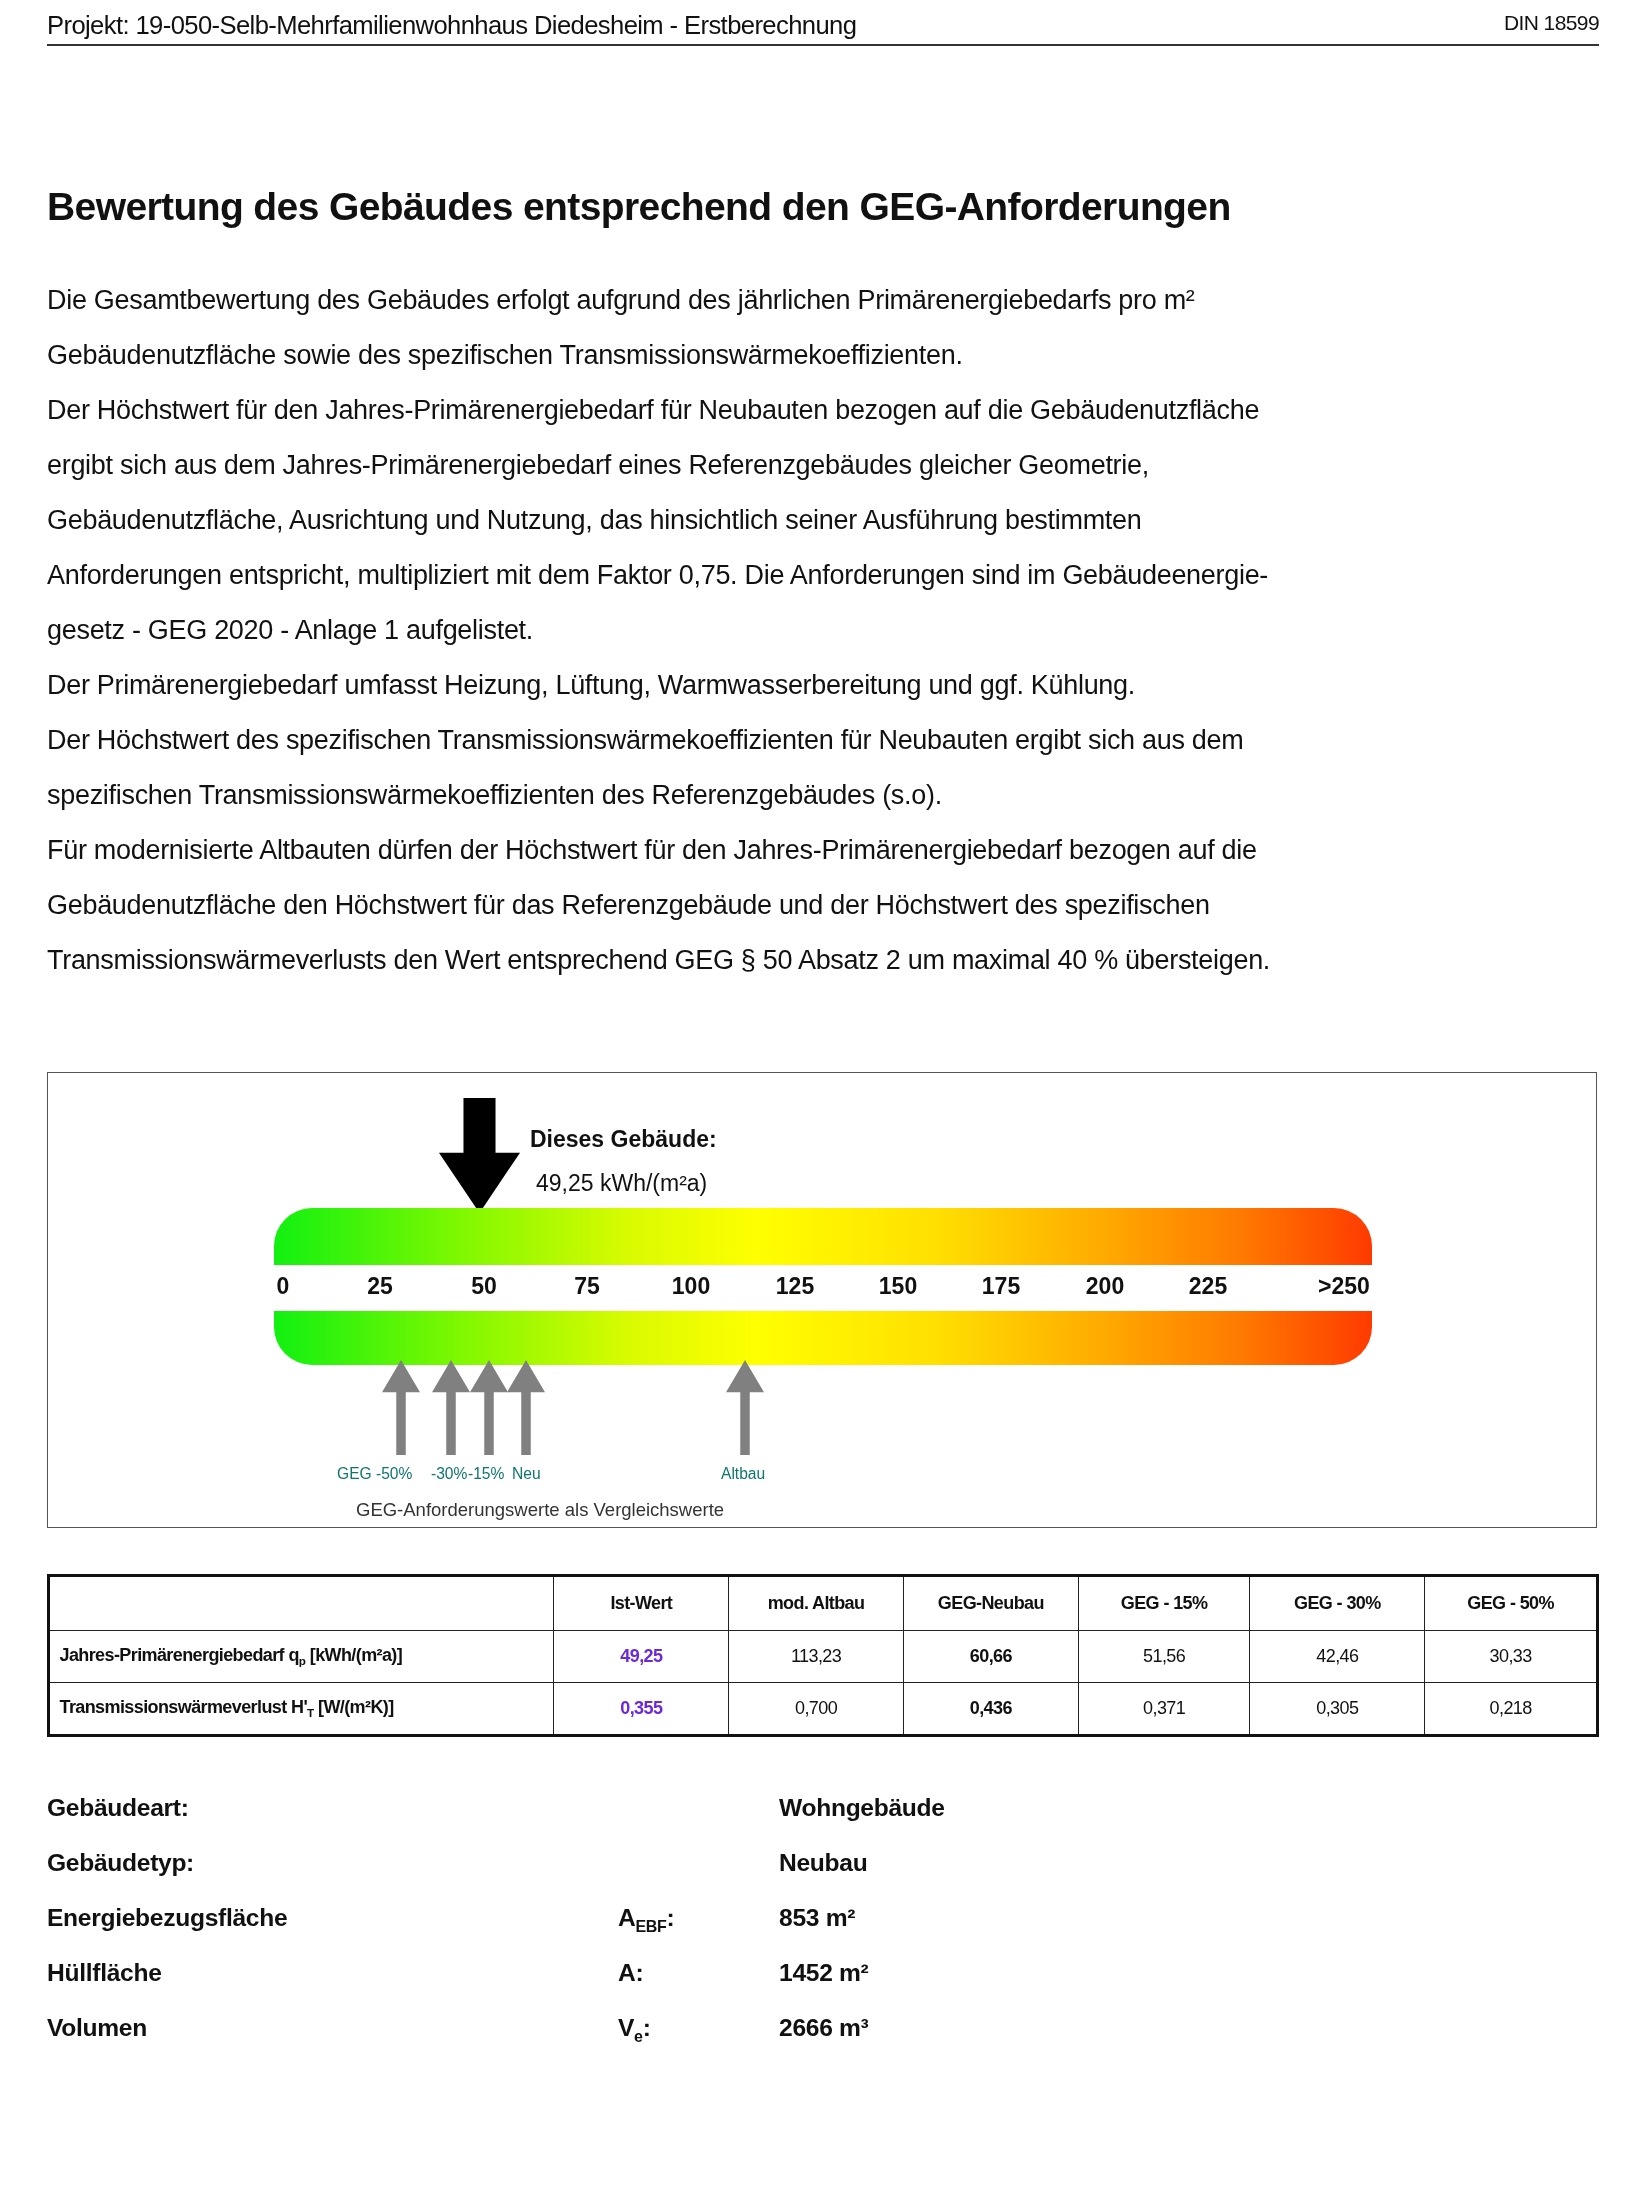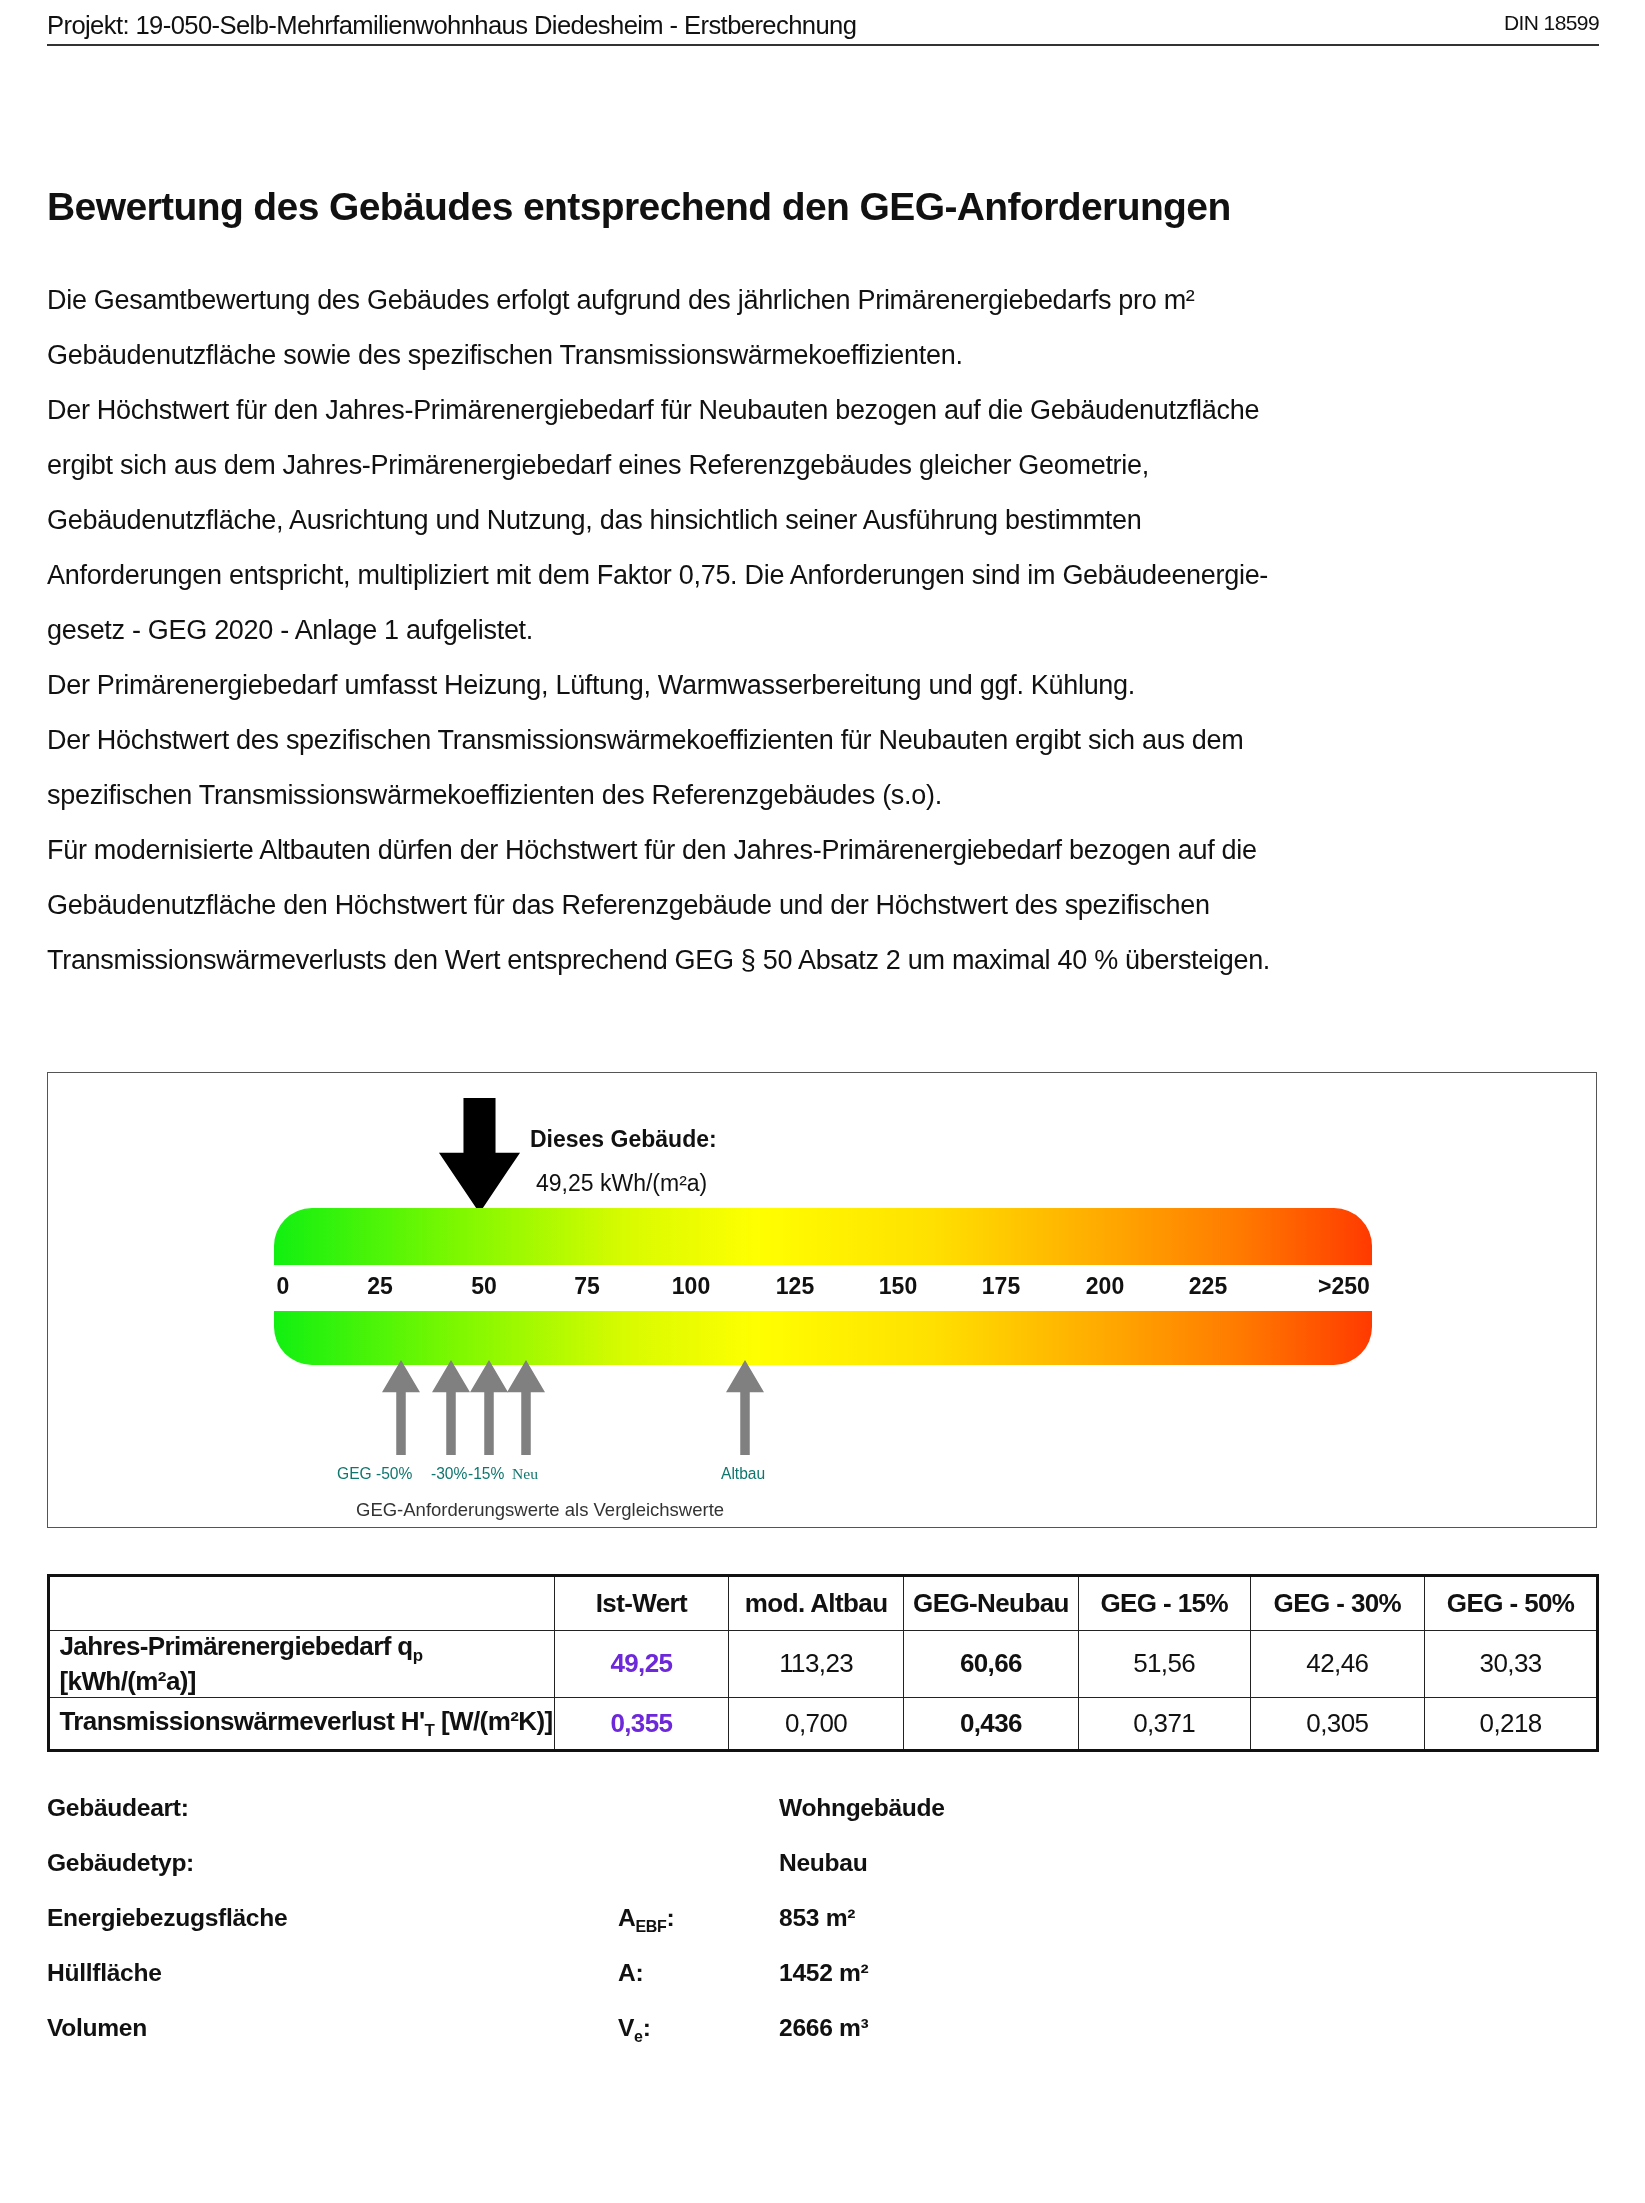--- a/index.html
+++ b/index.html
@@ -29,21 +29,21 @@
   .tick { top:1273px; font-size:23px; font-weight:bold; transform:translateX(-50%); white-space:nowrap; }
 
   .this-label { left:530px; top:1126px; font-size:23px; font-weight:bold; }
   .this-value { left:536px; top:1170px; font-size:23px; }
 
   .cmp-label { top:1465px; font-size:15.6px; color:#0f766e; white-space:nowrap; }
   .cmp-caption { left:356px; top:1499px; font-size:18.5px; color:#333; }
 
   
   table.res { position:absolute; left:47px; top:1574px; width:1552px; border-collapse:collapse;
-              border:3.8px solid #111; font-size:26px; letter-spacing:-0.6px; }
+              border:3.8px solid #111; font-size:18px; letter-spacing:-0.6px; }
   table.res td, table.res th { border:1.9px solid #222; height:51px; text-align:center; padding:0; }
   table.res th { font-weight:bold; height:53px; }
   table.res td.rowlabel { text-align:left; padding-left:9.5px; font-weight:bold; }
   .green { color:#6d28d9; font-weight:bold; }
   .bold { font-weight:bold; }
 
   
   .det { font-size:24.6px; font-weight:bold; letter-spacing:-0.3px; }
   sub { font-size:0.65em; vertical-align:-0.35em; }
 </style>
@@ -107,21 +107,21 @@
 <svg class="abs" style="left:507px; top:1360px;" width="38" height="95" viewBox="0 0 40 100">
   <polygon points="20,0 40,34 25,34 25,100 15,100 15,34 0,34" fill="#808080"></polygon>
 </svg>
 <svg class="abs" style="left:726px; top:1360px;" width="38" height="95" viewBox="0 0 40 100">
   <polygon points="20,0 40,34 25,34 25,100 15,100 15,34 0,34" fill="#808080"></polygon>
 </svg>
 
 <div class="abs cmp-label" style="left:337px;">GEG  -50%</div>
 <div class="abs cmp-label" style="left:431px;">-30%</div>
 <div class="abs cmp-label" style="left:468px;">-15%</div>
-<div class="abs cmp-label" style="left:512px;font-family:Liberation Serif, serif;">Neu</div>
+<div class="abs cmp-label" style="left:512px;">Neu</div>
 <div class="abs cmp-label" style="left:721px;">Altbau</div>
 <div class="abs cmp-caption">GEG-Anforderungswerte als Vergleichswerte</div>
 
 <table class="res">
   <colgroup>
     <col style="width:506px">
       <col style="width:175px">
       <col style="width:175px">
       <col style="width:175px">
       <col style="width:172px">

